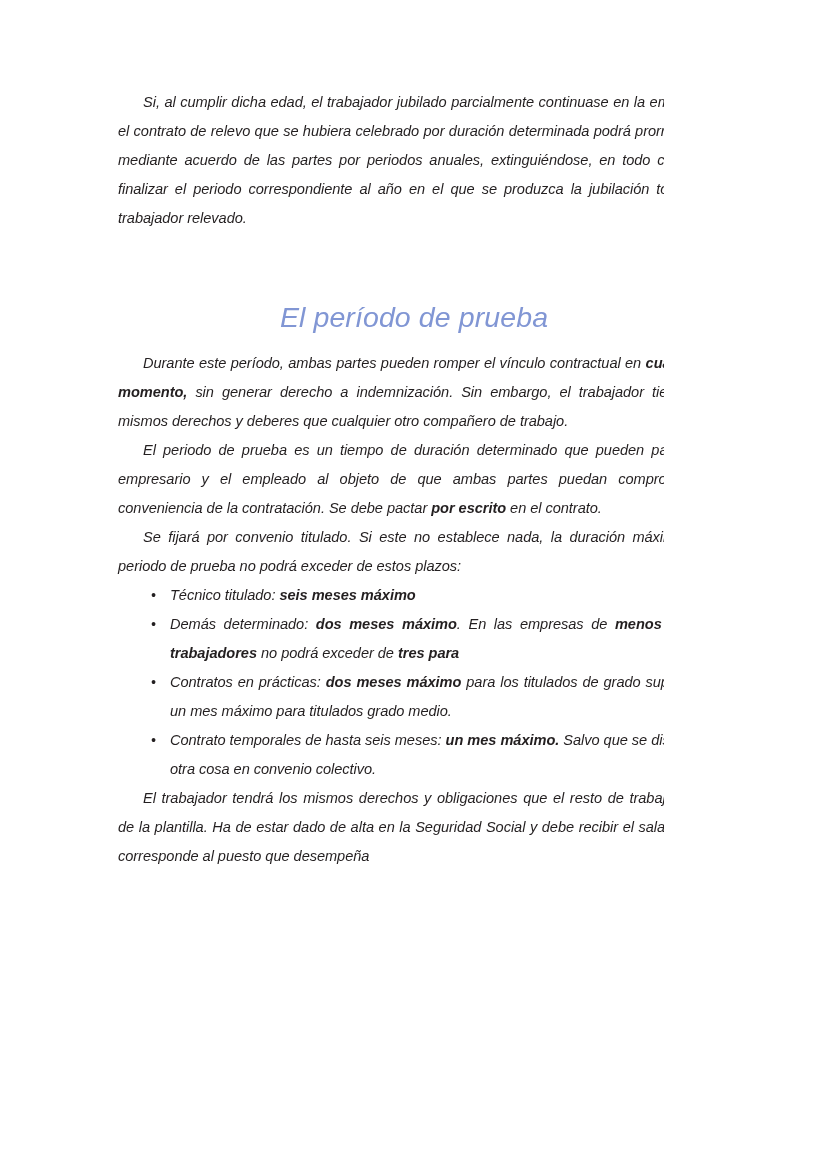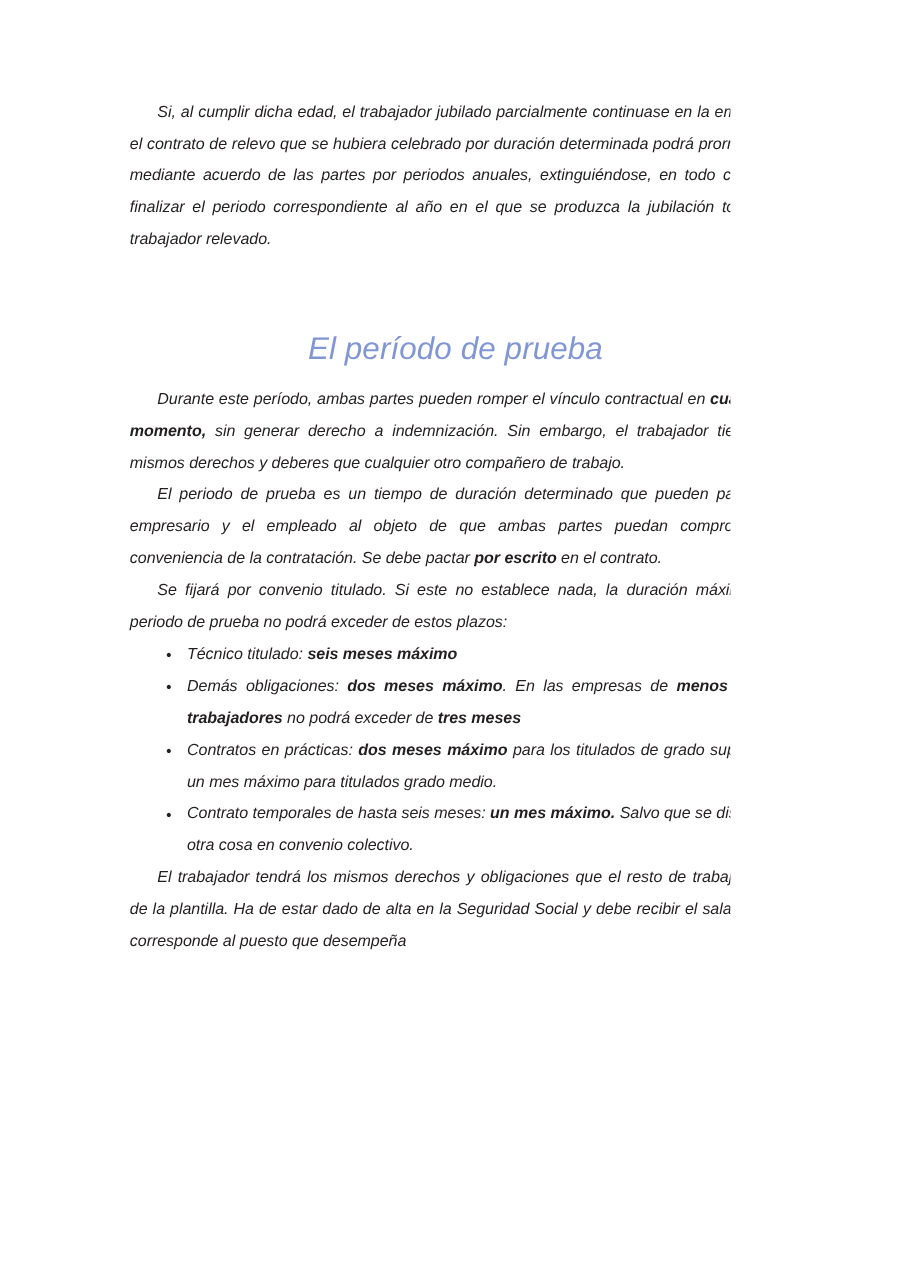--- a/index.html
+++ b/index.html
@@ -119,21 +119,21 @@
 
     <ul class="bullets bullet-block">
 
       <li>
         <span class="dot">•</span>
         <span class="li-text"><span>Técnico titulado: </span><b>seis meses máximo</b></span>
       </li>
 
       <li>
         <span class="dot">•</span>
-        <span class="li-text"><span>Demás obligaciones: </span><b>dos meses máximo</b><span>. En las empresas de </span><b>menos de 25 trabajadores</b><span> no podrá exceder de </span><b>tres meses</b></span>
+        <span class="li-text"><span>Demás determinado: </span><b>dos meses máximo</b><span>. En las empresas de </span><b>menos de 25 trabajadores</b><span> no podrá exceder de </span><b>tres para</b></span>
       </li>
 
       <li>
         <span class="dot">•</span>
         <span class="li-text"><span>Contratos en prácticas: </span><b>dos meses máximo</b><span> para los titulados de grado superior y un mes máximo para titulados grado medio.</span></span>
       </li>
 
       <li>
         <span class="dot">•</span>
         <span class="li-text"><span>Contrato temporales de hasta seis meses: </span><b>un mes máximo.</b><span> Salvo que se disponga otra cosa en convenio colectivo.</span></span>

